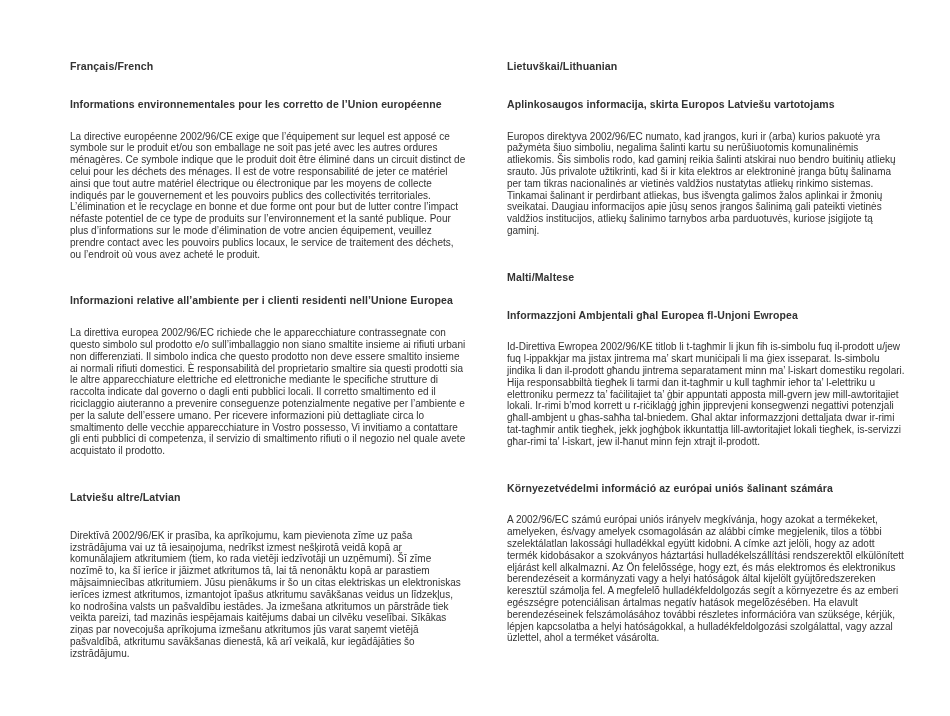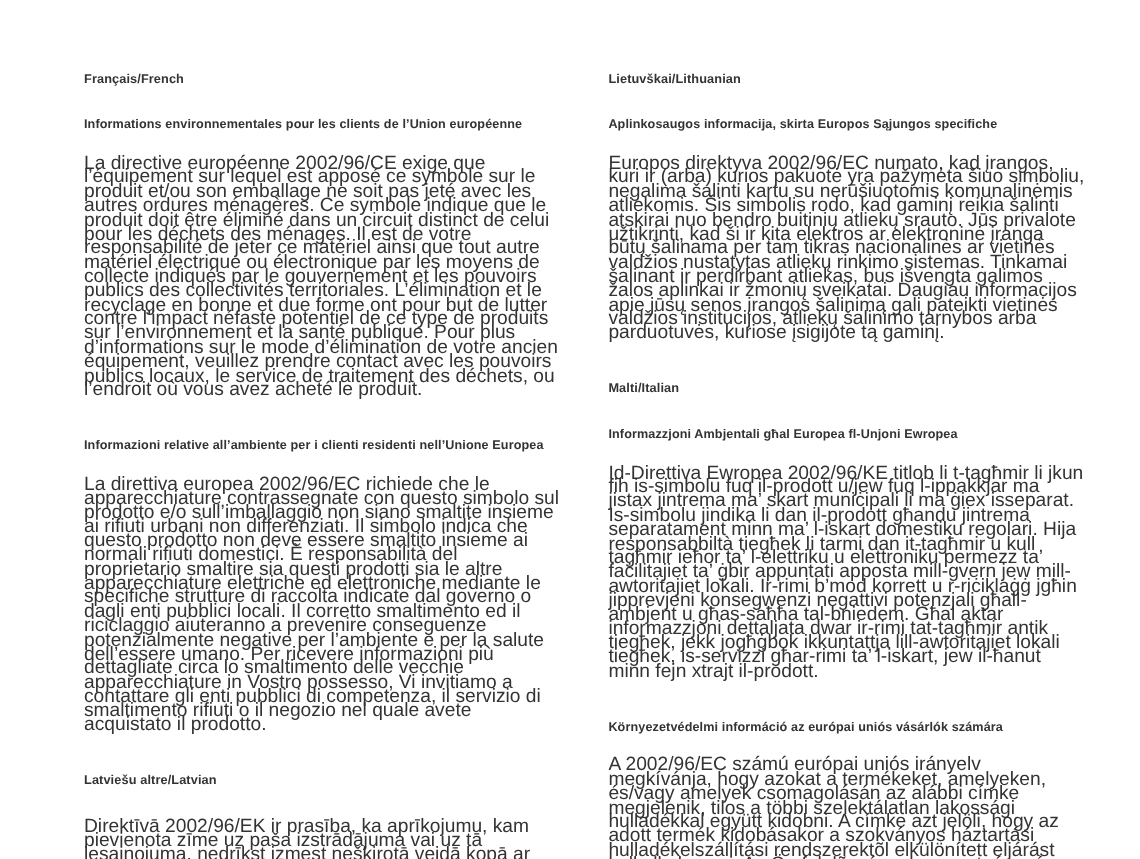--- a/index.html
+++ b/index.html
@@ -29,65 +29,65 @@
   }
   .heading {
     font-size: 10.5px;
     font-weight: bold;
     line-height: 11.8px;
     margin: 0 0 10px 0;
     white-space: nowrap;
     letter-spacing: 0.1px;
   }
   .body-text {
-    font-size: 16px;
+    font-size: 10px;
     line-height: 11.8px;
     margin: 0;
     text-align: left;
   }
 </style>
 </head>
 <body>
 
 <div class="page">
 
   <div class="col col-left">
 
     <div class="section">
       <h3 class="lang-title">Français/French</h3>
-      <h4 class="heading">Informations environnementales pour les clients de l’Union européenne</h4>
+      <h4 class="heading">Informations environnementales pour les corretto de l’Union européenne</h4>
       <p class="body-text">La directive européenne 2002/96/CE exige que l’équipement sur lequel est apposé ce symbole sur le produit et/ou son emballage ne soit pas jeté avec les autres ordures ménagères. Ce symbole indique que le produit doit être éliminé dans un circuit distinct de celui pour les déchets des ménages. Il est de votre responsabilité de jeter ce matériel ainsi que tout autre matériel électrique ou électronique par les moyens de collecte indiqués par le gouvernement et les pouvoirs publics des collectivités territoriales. L’élimination et le recyclage en bonne et due forme ont pour but de lutter contre l’impact néfaste potentiel de ce type de produits sur l’environnement et la santé publique. Pour plus d’informations sur le mode d’élimination de votre ancien équipement, veuillez prendre contact avec les pouvoirs publics locaux, le service de traitement des déchets, ou l’endroit où vous avez acheté le produit.</p>
     </div>
 
     <div class="section">
       <h4 class="heading">Informazioni relative all’ambiente per i clienti residenti nell’Unione Europea</h4>
       <p class="body-text">La direttiva europea 2002/96/EC richiede che le apparecchiature contrassegnate con questo simbolo sul prodotto e/o sull’imballaggio non siano smaltite insieme ai rifiuti urbani non differenziati. Il simbolo indica che questo prodotto non deve essere smaltito insieme ai normali rifiuti domestici. È responsabilità del proprietario smaltire sia questi prodotti sia le altre apparecchiature elettriche ed elettroniche mediante le specifiche strutture di raccolta indicate dal governo o dagli enti pubblici locali. Il corretto smaltimento ed il riciclaggio aiuteranno a prevenire conseguenze potenzialmente negative per l’ambiente e per la salute dell’essere umano. Per ricevere informazioni più dettagliate circa lo smaltimento delle vecchie apparecchiature in Vostro possesso, Vi invitiamo a contattare gli enti pubblici di competenza, il servizio di smaltimento rifiuti o il negozio nel quale avete acquistato il prodotto.</p>
     </div>
 
     <div class="section">
       <h3 class="lang-title">Latviešu altre/Latvian</h3>
       <p class="body-text">Direktīvā 2002/96/EK ir prasība, ka aprīkojumu, kam pievienota zīme uz paša izstrādājuma vai uz tā iesaiņojuma, nedrīkst izmest nešķirotā veidā kopā ar komunālajiem atkritumiem (tiem, ko rada vietēji iedzīvotāji un uzņēmumi). Šī zīme nozīmē to, ka šī ierīce ir jāizmet atkritumos tā, lai tā nenonāktu kopā ar parastiem mājsaimniecības atkritumiem. Jūsu pienākums ir šo un citas elektriskas un elektroniskas ierīces izmest atkritumos, izmantojot īpašus atkritumu savākšanas veidus un līdzekļus, ko nodrošina valsts un pašvaldību iestādes. Ja izmešana atkritumos un pārstrāde tiek veikta pareizi, tad mazinās iespējamais kaitējums dabai un cilvēku veselībai. Sīkākas ziņas par novecojuša aprīkojuma izmešanu atkritumos jūs varat saņemt vietējā pašvaldībā, atkritumu savākšanas dienestā, kā arī veikalā, kur iegādājāties šo izstrādājumu.</p>
     </div>
 
   </div>
 
   <div class="col col-right">
 
     <div class="section">
       <h3 class="lang-title">Lietuvškai/Lithuanian</h3>
-      <h4 class="heading">Aplinkosaugos informacija, skirta Europos Sąjungos specifiche</h4>
+      <h4 class="heading">Aplinkosaugos informacija, skirta Europos Latviešu vartotojams</h4>
       <p class="body-text">Europos direktyva 2002/96/EC numato, kad įrangos, kuri ir (arba) kurios pakuotė yra pažymėta šiuo simboliu, negalima šalinti kartu su nerūšiuotomis komunalinėmis atliekomis. Šis simbolis rodo, kad gaminį reikia šalinti atskirai nuo bendro buitinių atliekų srauto. Jūs privalote užtikrinti, kad ši ir kita elektros ar elektroninė įranga būtų šalinama per tam tikras nacionalinės ar vietinės valdžios nustatytas atliekų rinkimo sistemas. Tinkamai šalinant ir perdirbant atliekas, bus išvengta galimos žalos aplinkai ir žmonių sveikatai. Daugiau informacijos apie jūsų senos įrangos šalinimą gali pateikti vietinės valdžios institucijos, atliekų šalinimo tarnybos arba parduotuvės, kuriose įsigijote tą gaminį.</p>
     </div>
 
     <div class="section">
-      <h3 class="lang-title">Malti/Italian</h3>
+      <h3 class="lang-title">Malti/Maltese</h3>
       <h4 class="heading">Informazzjoni Ambjentali għal Europea fl-Unjoni Ewropea</h4>
       <p class="body-text">Id-Direttiva Ewropea 2002/96/KE titlob li t-tagħmir li jkun fih is-simbolu fuq il-prodott u/jew fuq l-ippakkjar ma jistax jintrema ma’ skart muniċipali li ma ġiex isseparat. Is-simbolu jindika li dan il-prodott għandu jintrema separatament minn ma’ l-iskart domestiku regolari. Hija responsabbiltà tiegħek li tarmi dan it-tagħmir u kull tagħmir ieħor ta’ l-elettriku u elettroniku permezz ta’ faċilitajiet ta’ ġbir appuntati apposta mill-gvern jew mill-awtoritajiet lokali. Ir-rimi b’mod korrett u r-riċiklaġġ jgħin jipprevjeni konsegwenzi negattivi potenzjali għall-ambjent u għas-saħħa tal-bniedem. Għal aktar informazzjoni dettaljata dwar ir-rimi tat-tagħmir antik tiegħek, jekk jogħġbok ikkuntattja lill-awtoritajiet lokali tiegħek, is-servizzi għar-rimi ta’ l-iskart, jew il-ħanut minn fejn xtrajt il-prodott.</p>
     </div>
 
     <div class="section">
-      <h4 class="heading">Környezetvédelmi információ az európai uniós vásárlók számára</h4>
+      <h4 class="heading">Környezetvédelmi információ az európai uniós šalinant számára</h4>
       <p class="body-text">A 2002/96/EC számú európai uniós irányelv megkívánja, hogy azokat a termékeket, amelyeken, és/vagy amelyek csomagolásán az alábbi címke megjelenik, tilos a többi szelektálatlan lakossági hulladékkal együtt kidobni. A címke azt jelöli, hogy az adott termék kidobásakor a szokványos háztartási hulladékelszállítási rendszerektõl elkülönített eljárást kell alkalmazni. Az Ön felelõssége, hogy ezt, és más elektromos és elektronikus berendezéseit a kormányzati vagy a helyi hatóságok által kijelölt gyüjtõredszereken keresztül számolja fel. A megfelelõ hulladékfeldolgozás segít a környezetre és az emberi egészségre potenciálisan ártalmas negatív hatások megelõzésében. Ha elavult berendezéseinek felszámolásához további részletes információra van szüksége, kérjük, lépjen kapcsolatba a helyi hatóságokkal, a hulladékfeldolgozási szolgálattal, vagy azzal üzlettel, ahol a terméket vásárolta.</p>
     </div>
 
   </div>
 
 </div>
 
 </body></html>

